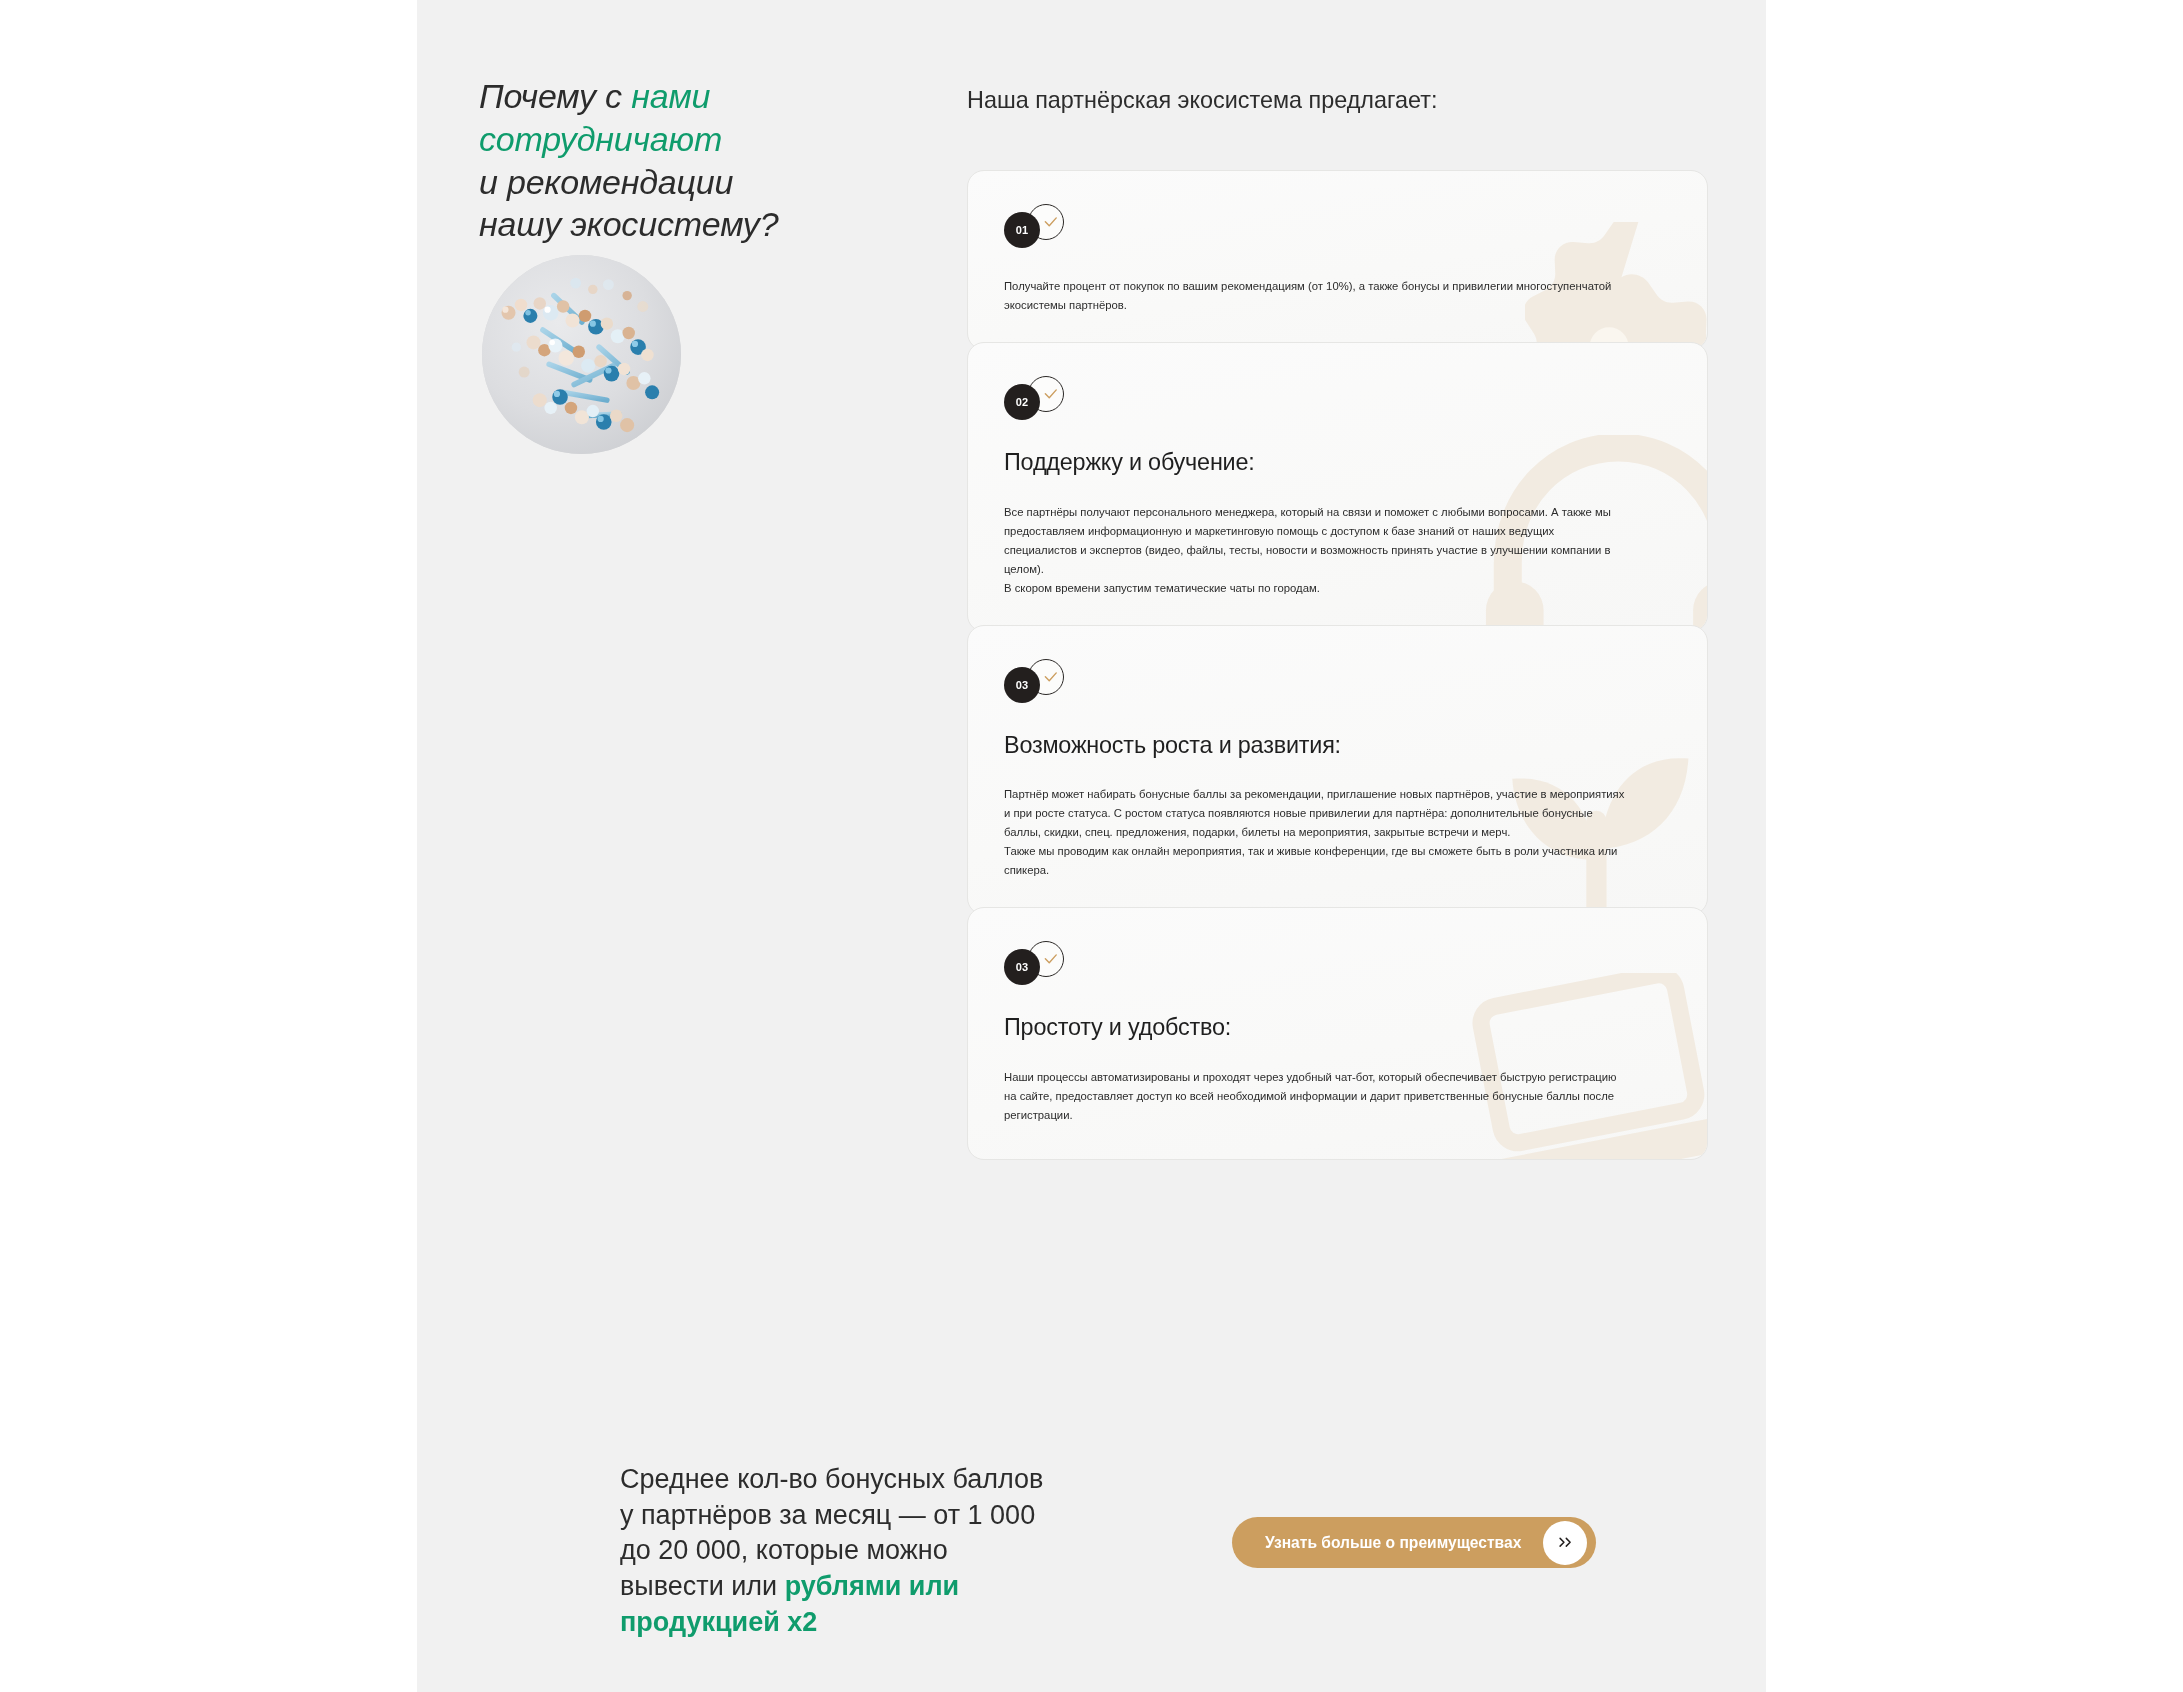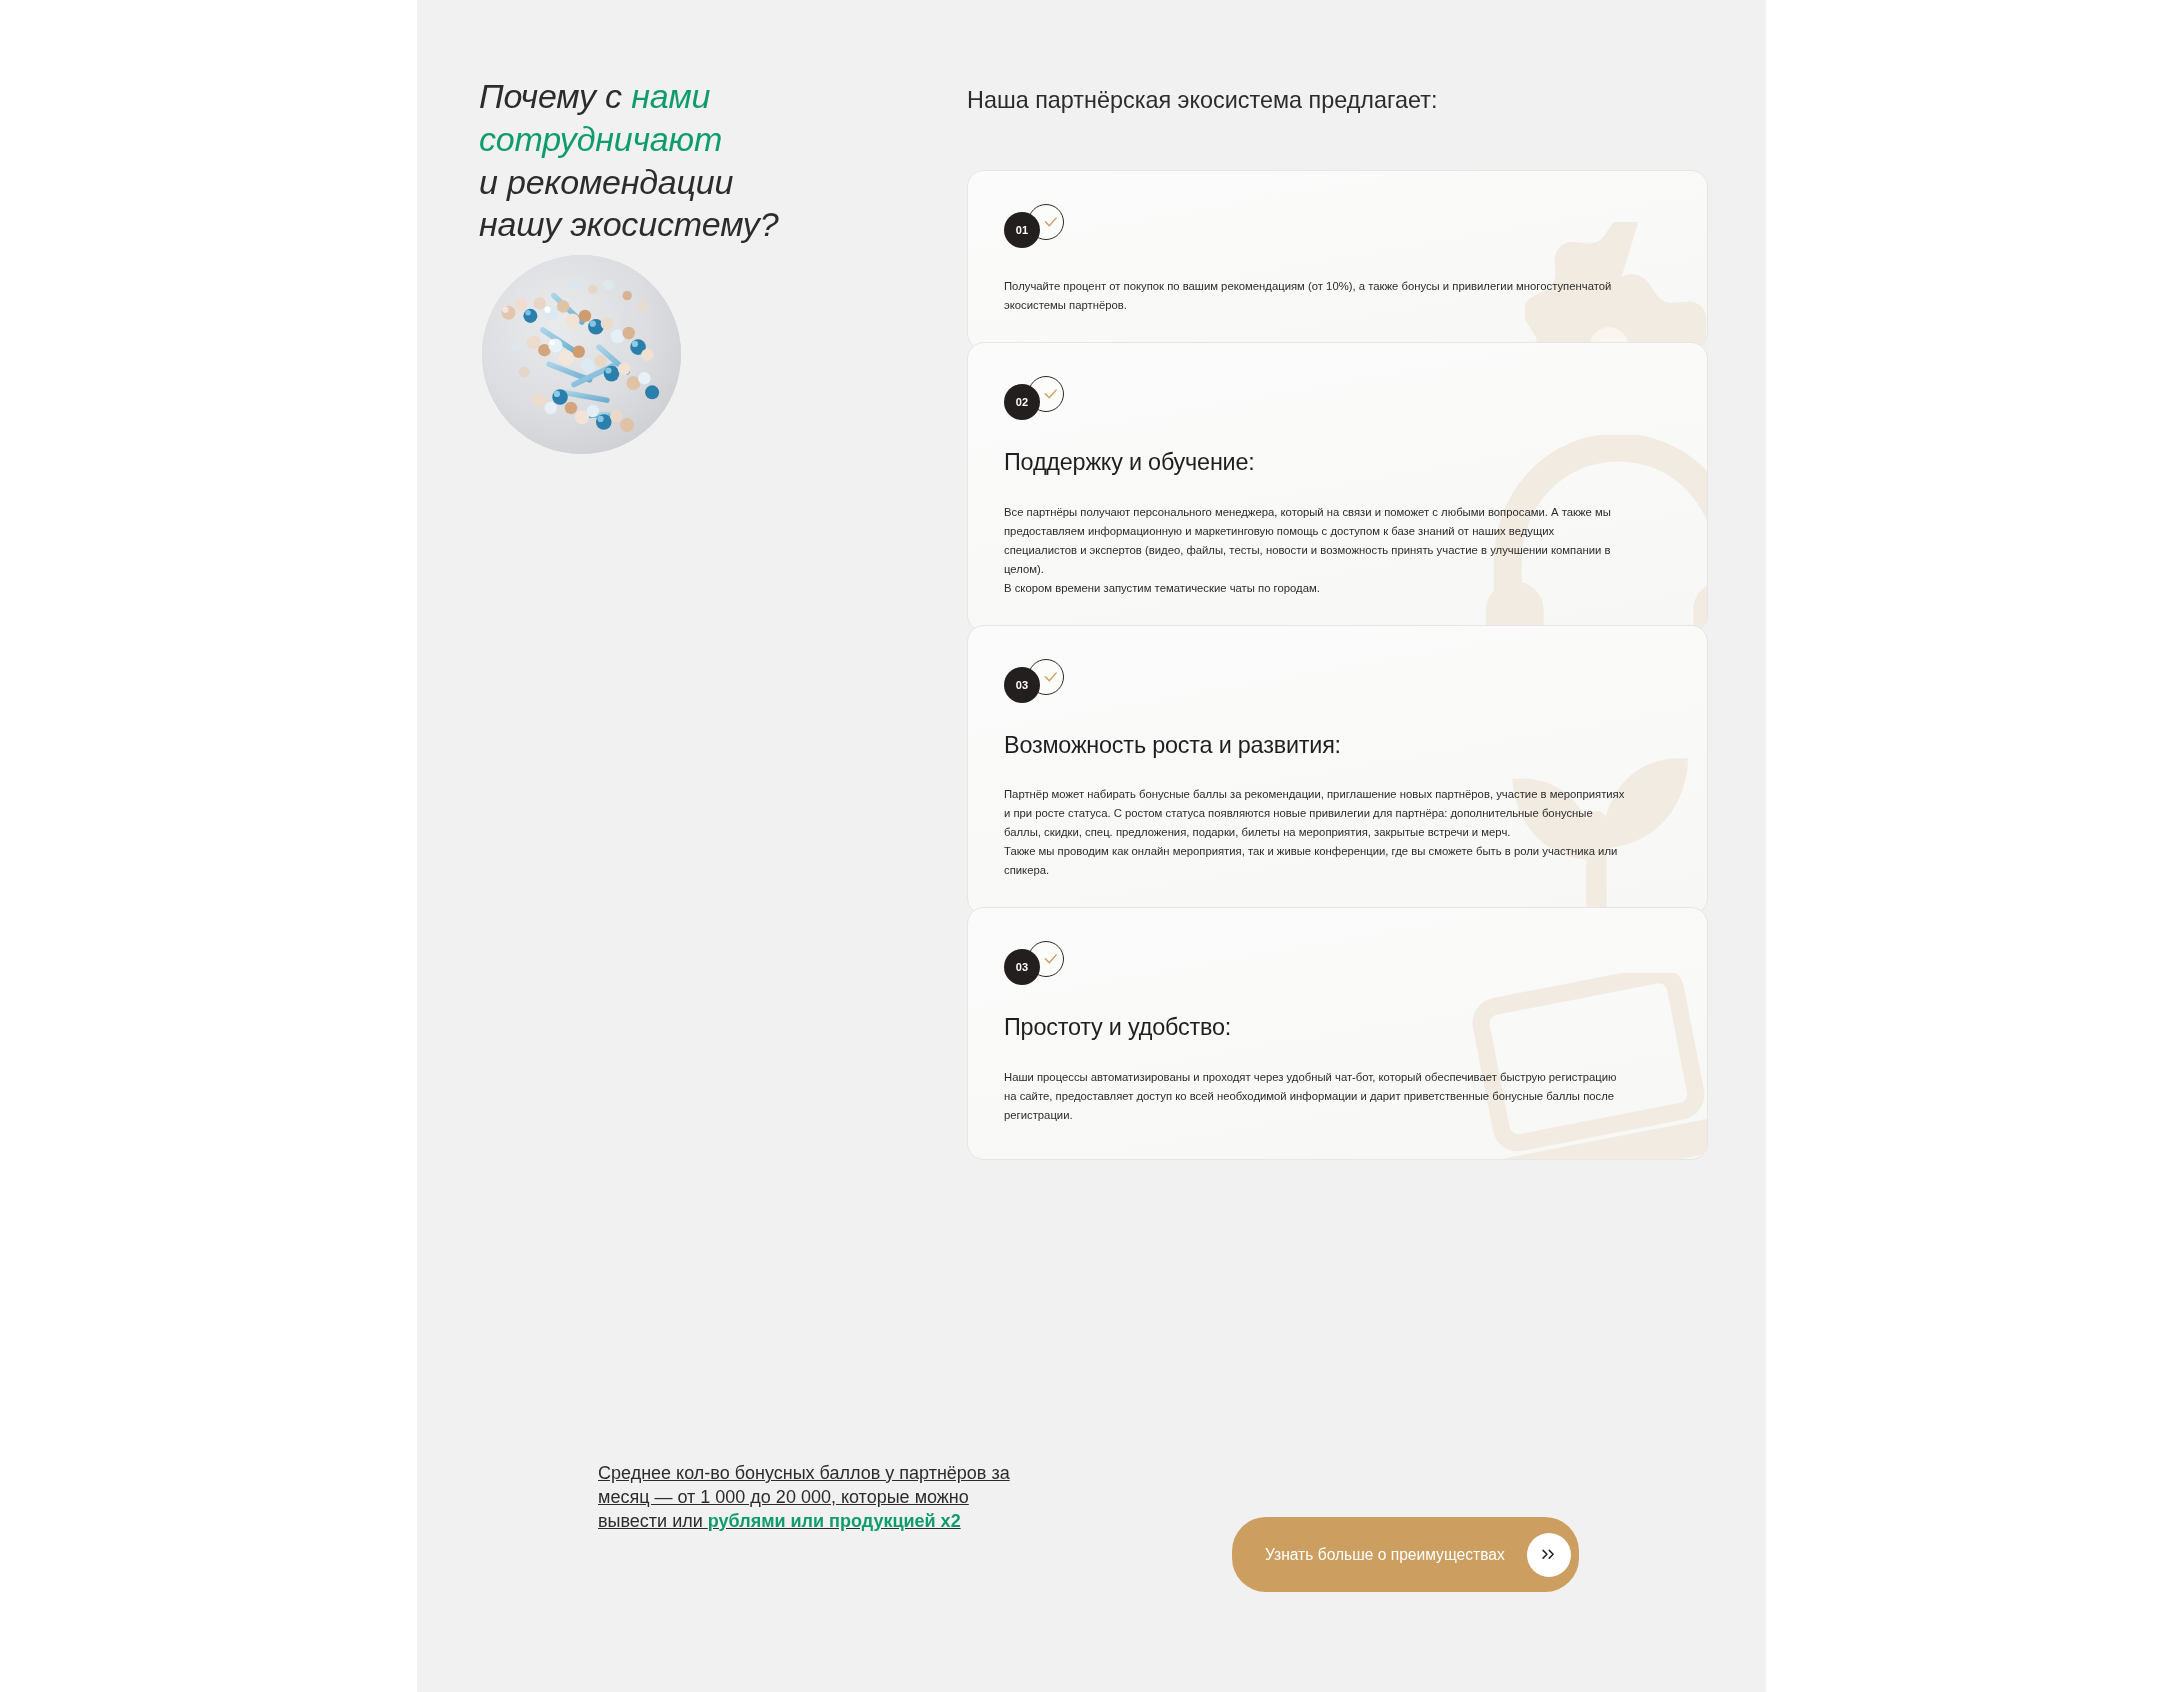--- a/index.html
+++ b/index.html
@@ -150,48 +150,48 @@
 
   
   .bottom {
     position: absolute;
     left: 0; top: 1462px;
     width: 1349px;
     height: 231px;
   }
   .bottom-text {
     position: absolute;
-    left: 181px;
+    left: 203px;
     top: 0;
     width: 437px;
-    font-size: 18px;
+    font-size: 27px;
     line-height: 1.32;
     color: #2c2c2c;
     font-weight: 400;
-    text-decoration: underline;
   }
   .bottom-text .accent-bold {
     color: #0f9c6c;
     font-weight: 700;
   }
 
   .cta {
     position: absolute;
     left: 815px;
     top: 55px;
-    height: 75px;
+    height: 51px;
     min-width: 343px;
     background: #cc9e5f;
     border: none;
     border-radius: 34px;
     display: flex;
     align-items: center;
     justify-content: space-between;
     padding: 0 8.6px 0 33px;
     cursor: pointer;
+    font-weight: bold;
   }
   .cta-label {
     font-size: 15.6px;
     color: #ffffff;
     font-family: "Liberation Sans", sans-serif;
     white-space: nowrap;
     margin-right: 22px;
   }
   .cta-arrow {
     width: 44px; height: 44px;

